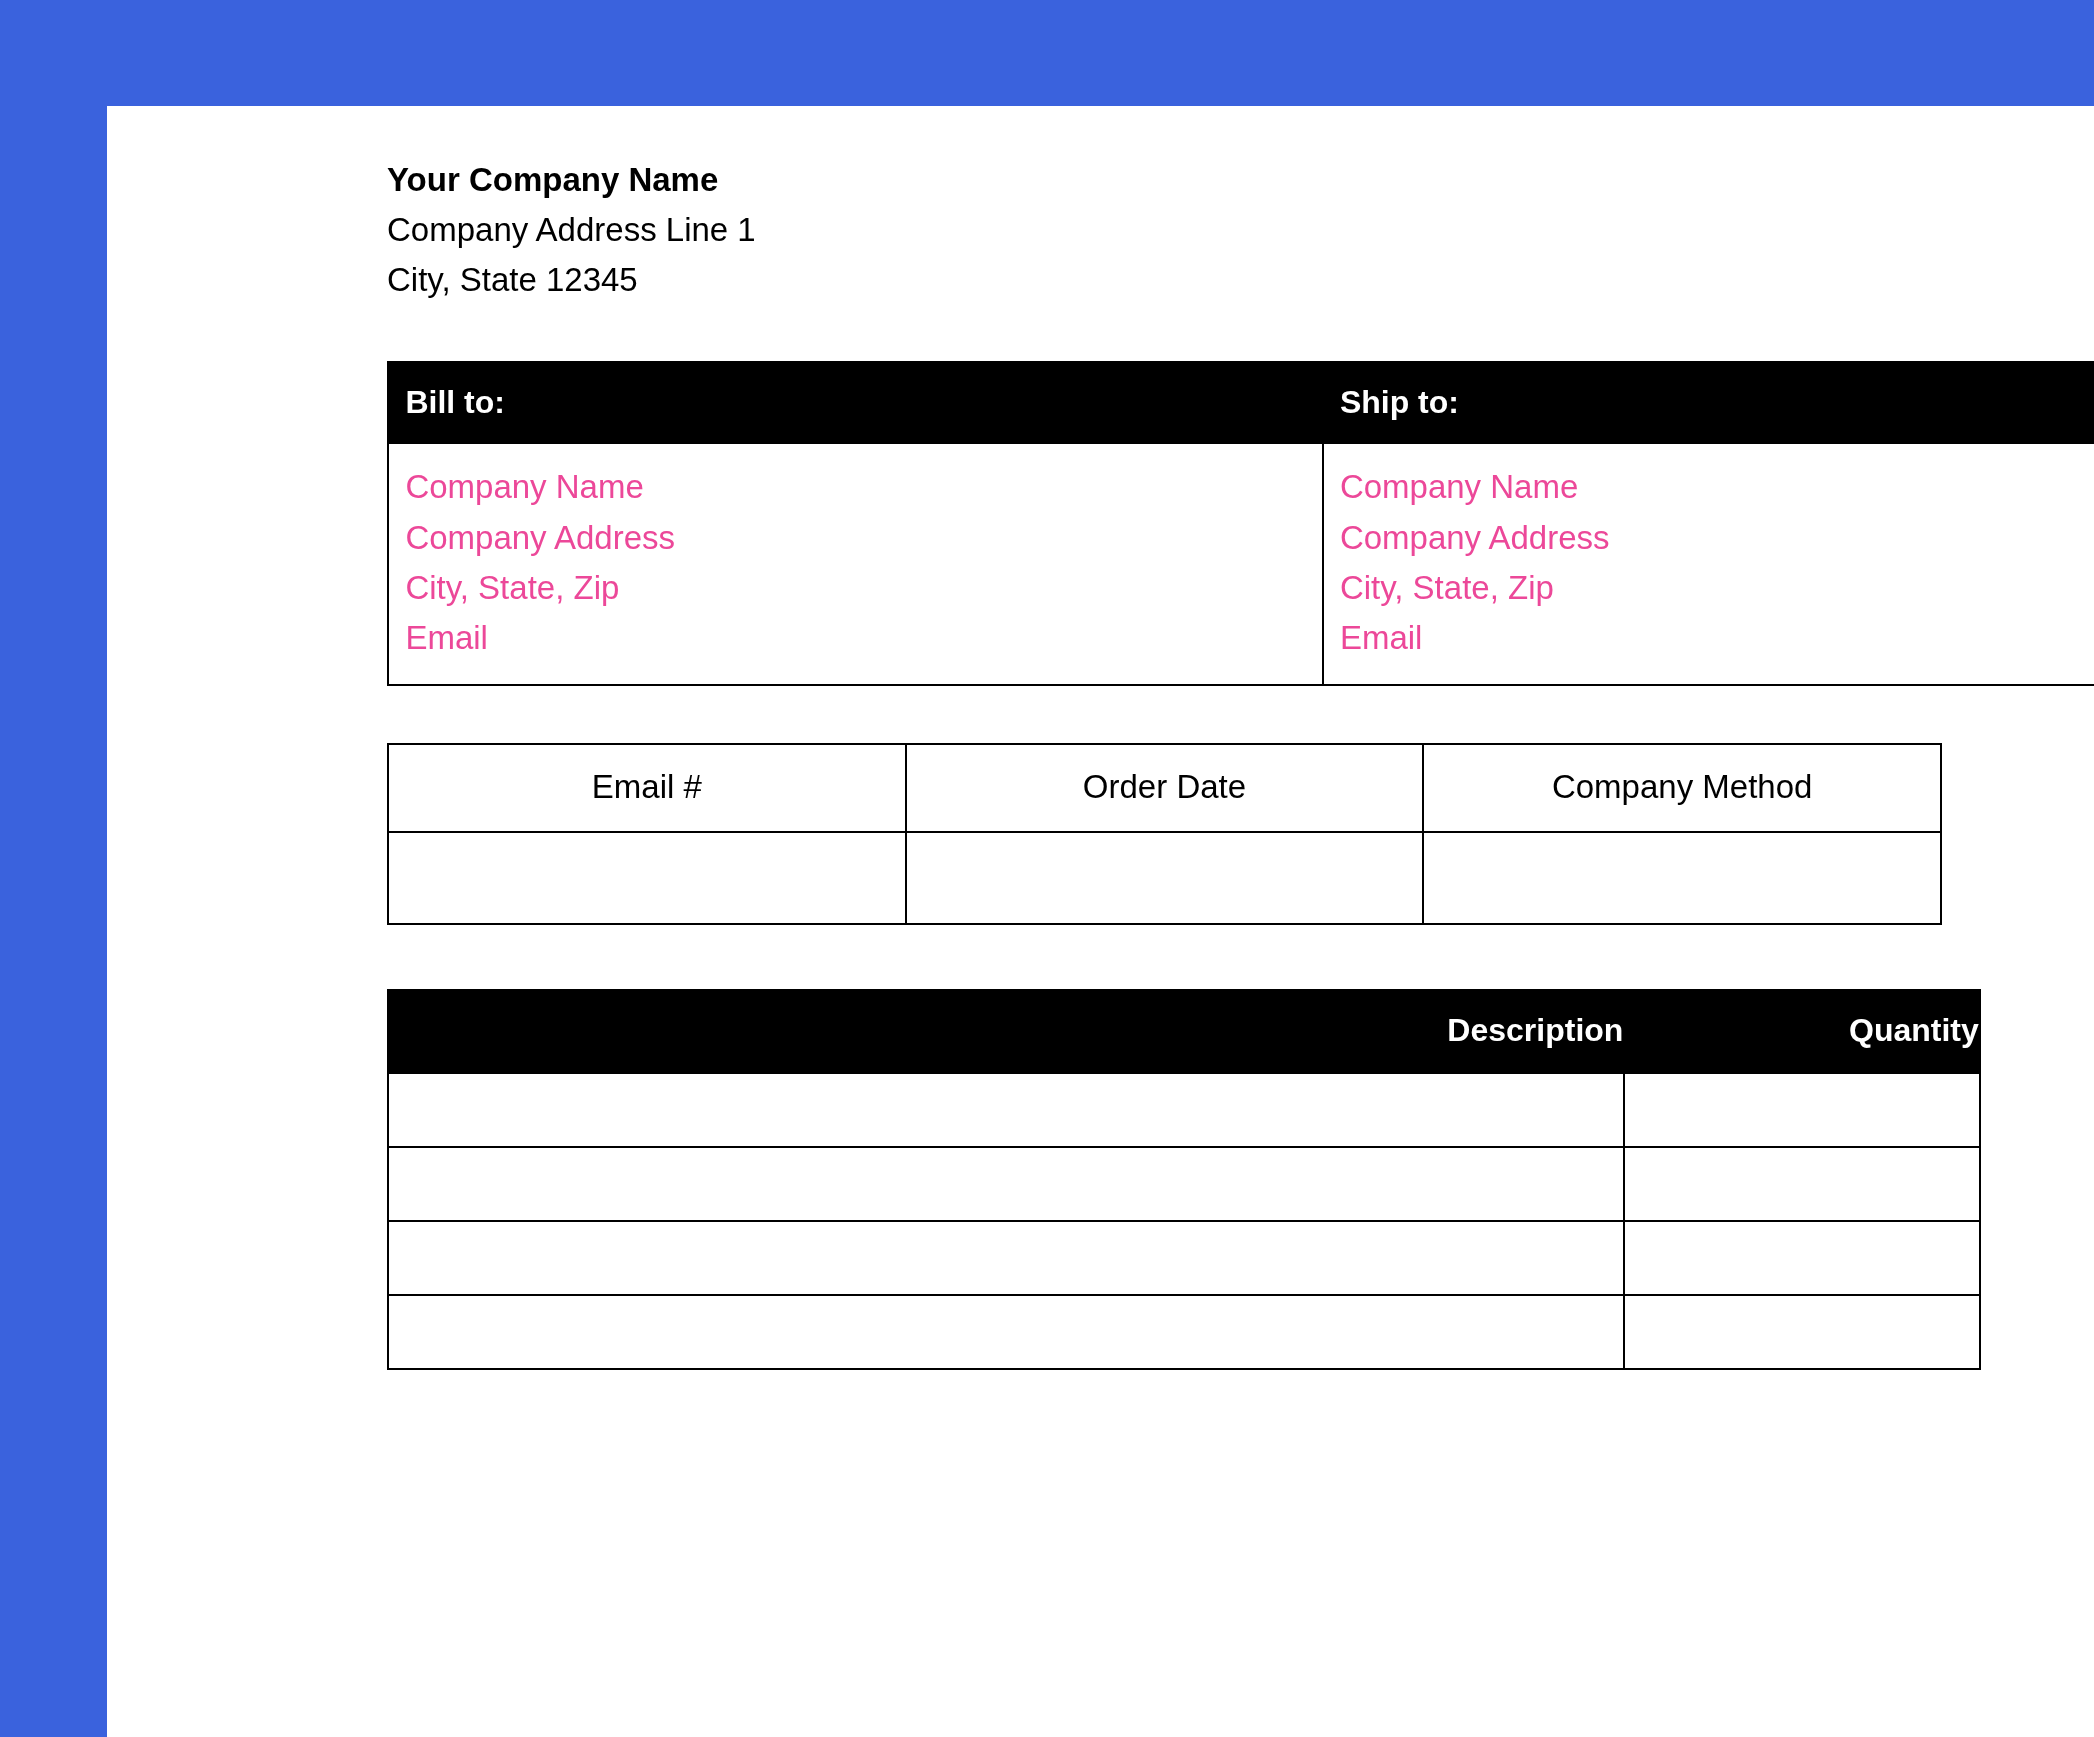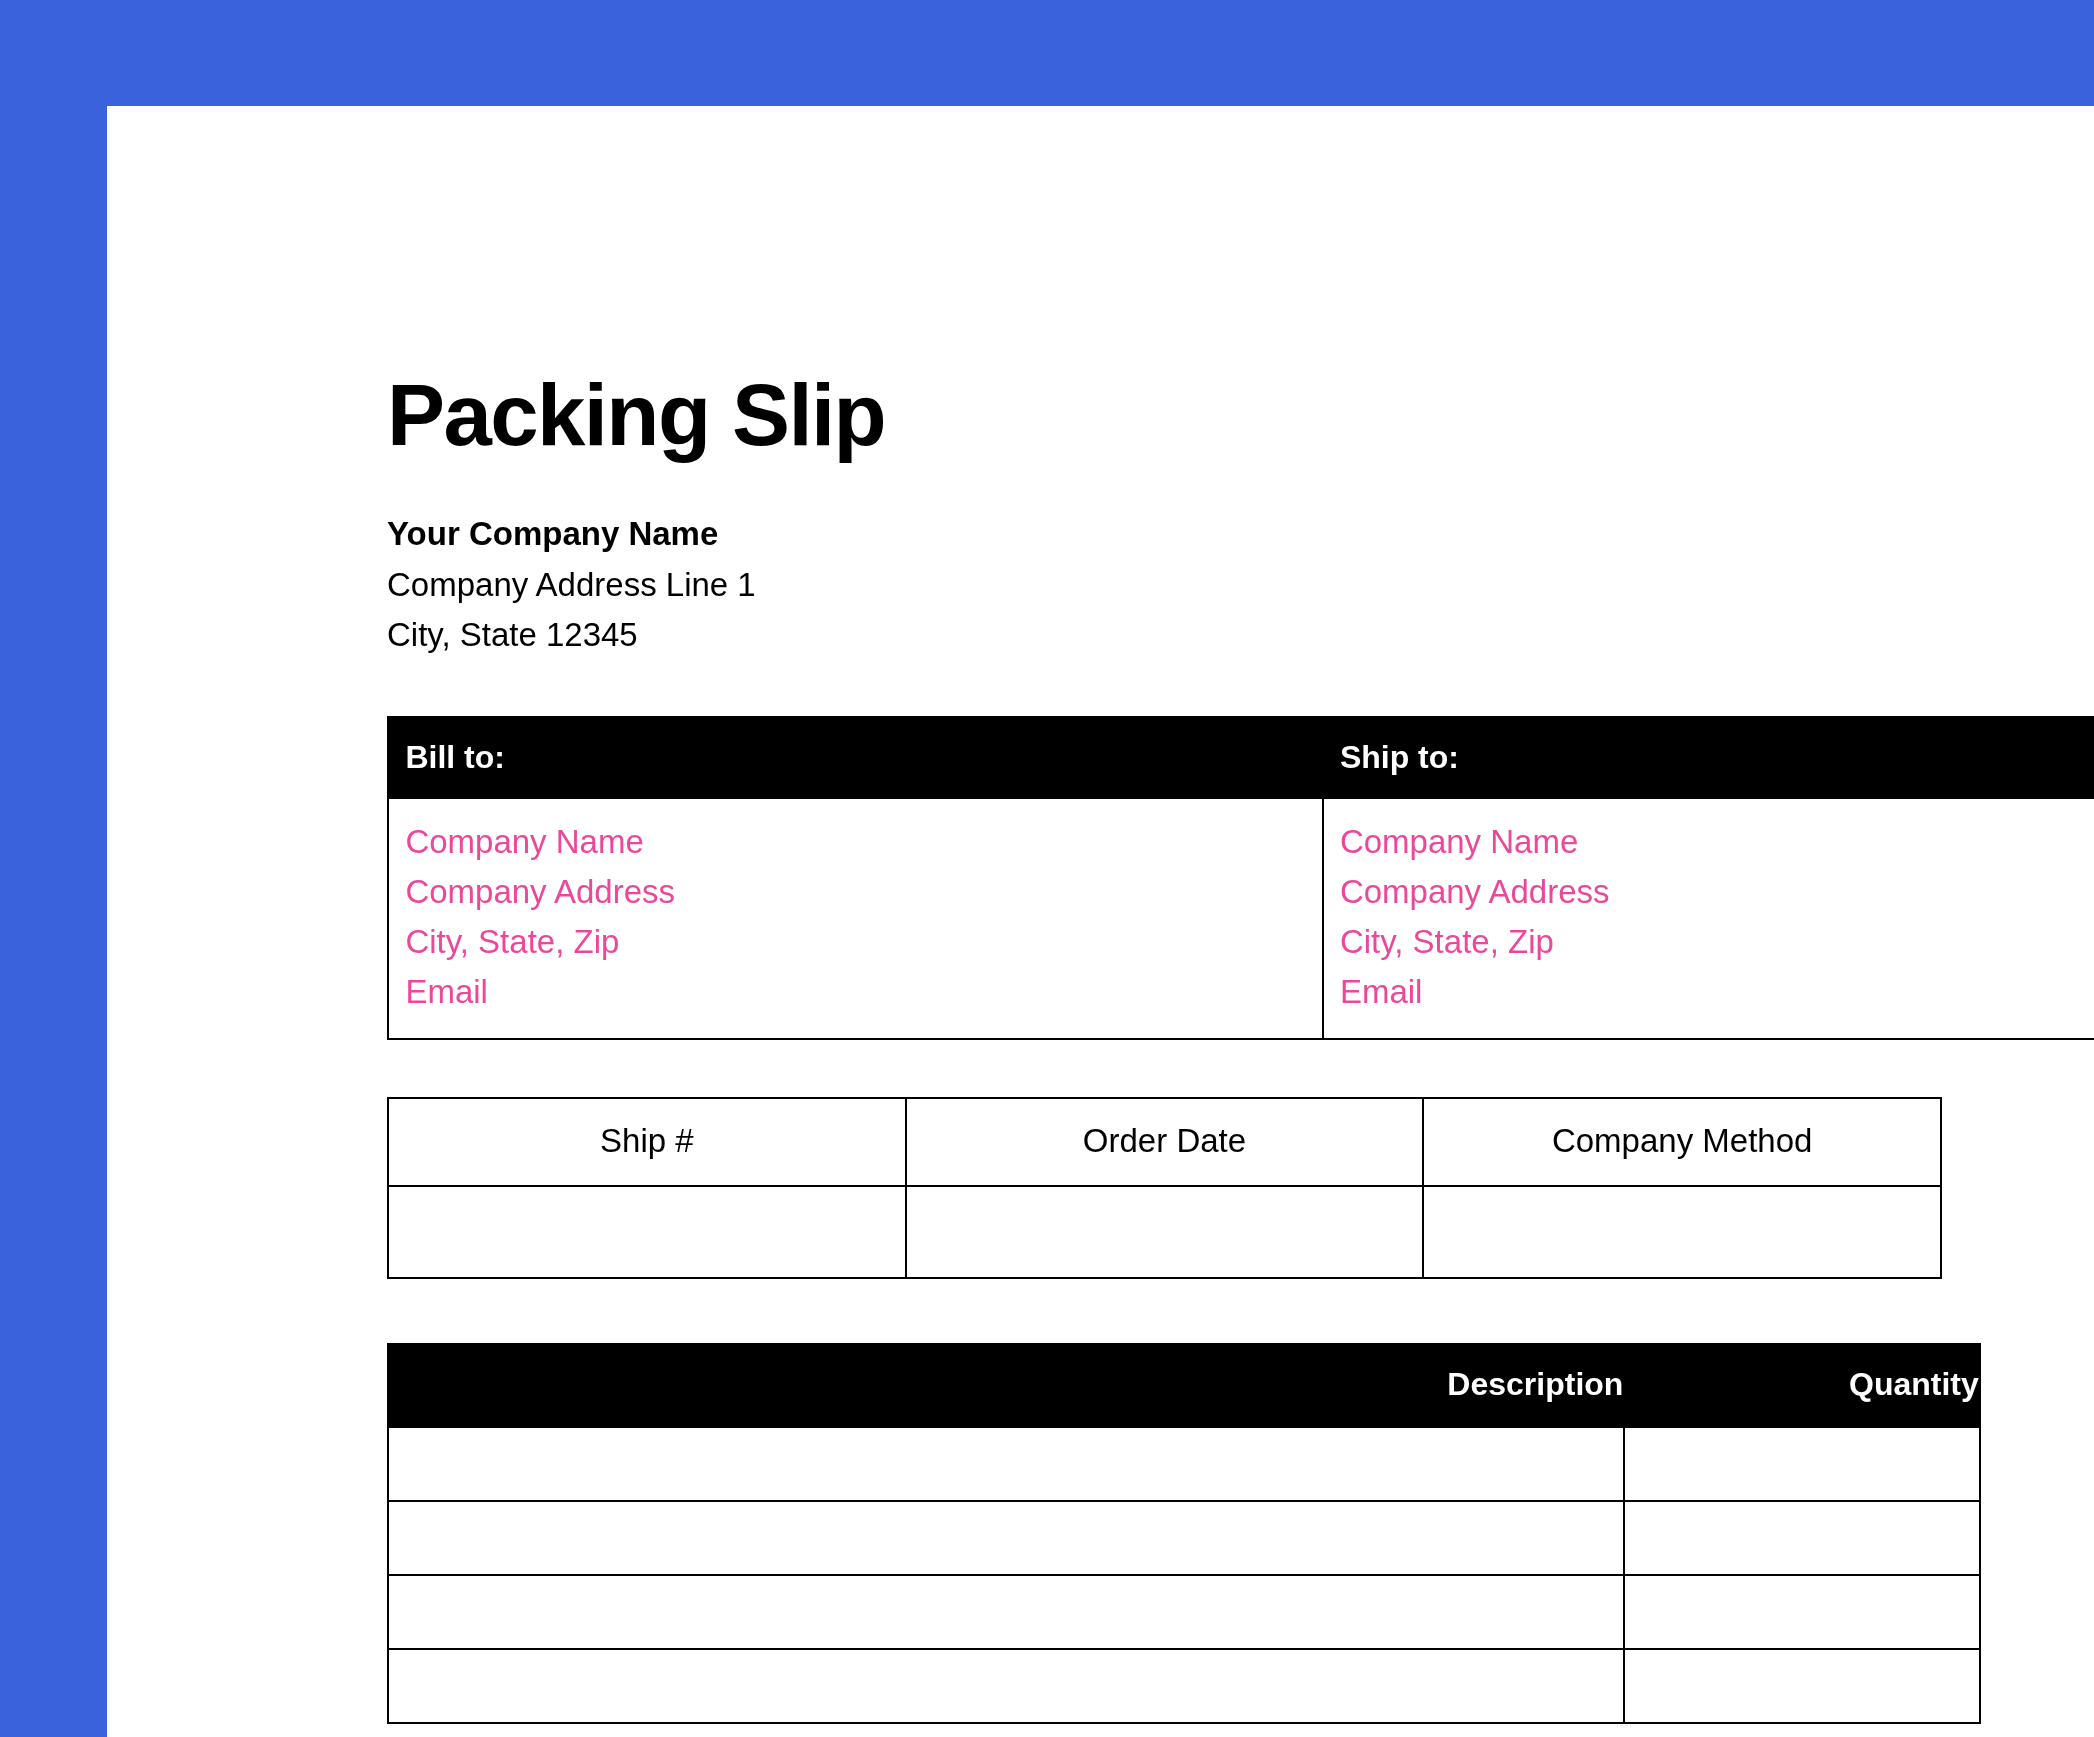--- a/index.html
+++ b/index.html
@@ -116,21 +116,20 @@
   }
   .col-desc { width: 1218px; }
   .col-qty  { width: 337px; }
 </style>
 </head>
 <body>
 
 <div class="page">
   <div class="doc-inner">
 
-    <h1 class="doc-title">Packing Slip</h1>
 
     <div class="company-block">
       <div class="company-name">Your Company Name</div>
       <div>Company Address Line 1</div>
       <div>City, State 12345</div>
     </div>
 
     <table class="addr-table">
       <thead>
         <tr>
@@ -152,21 +151,21 @@
             <span class="addr-line">City, State, Zip</span>
             <span class="addr-line">Email</span>
           </td>
         </tr>
       </tbody>
     </table>
 
     <table class="order-table">
       <thead>
         <tr>
-          <th>Ship #</th>
+          <th>Email #</th>
           <th>Order Date</th>
           <th>Company Method</th>
         </tr>
       </thead>
       <tbody>
         <tr>
           <td></td>
           <td></td>
           <td></td>
         </tr>

